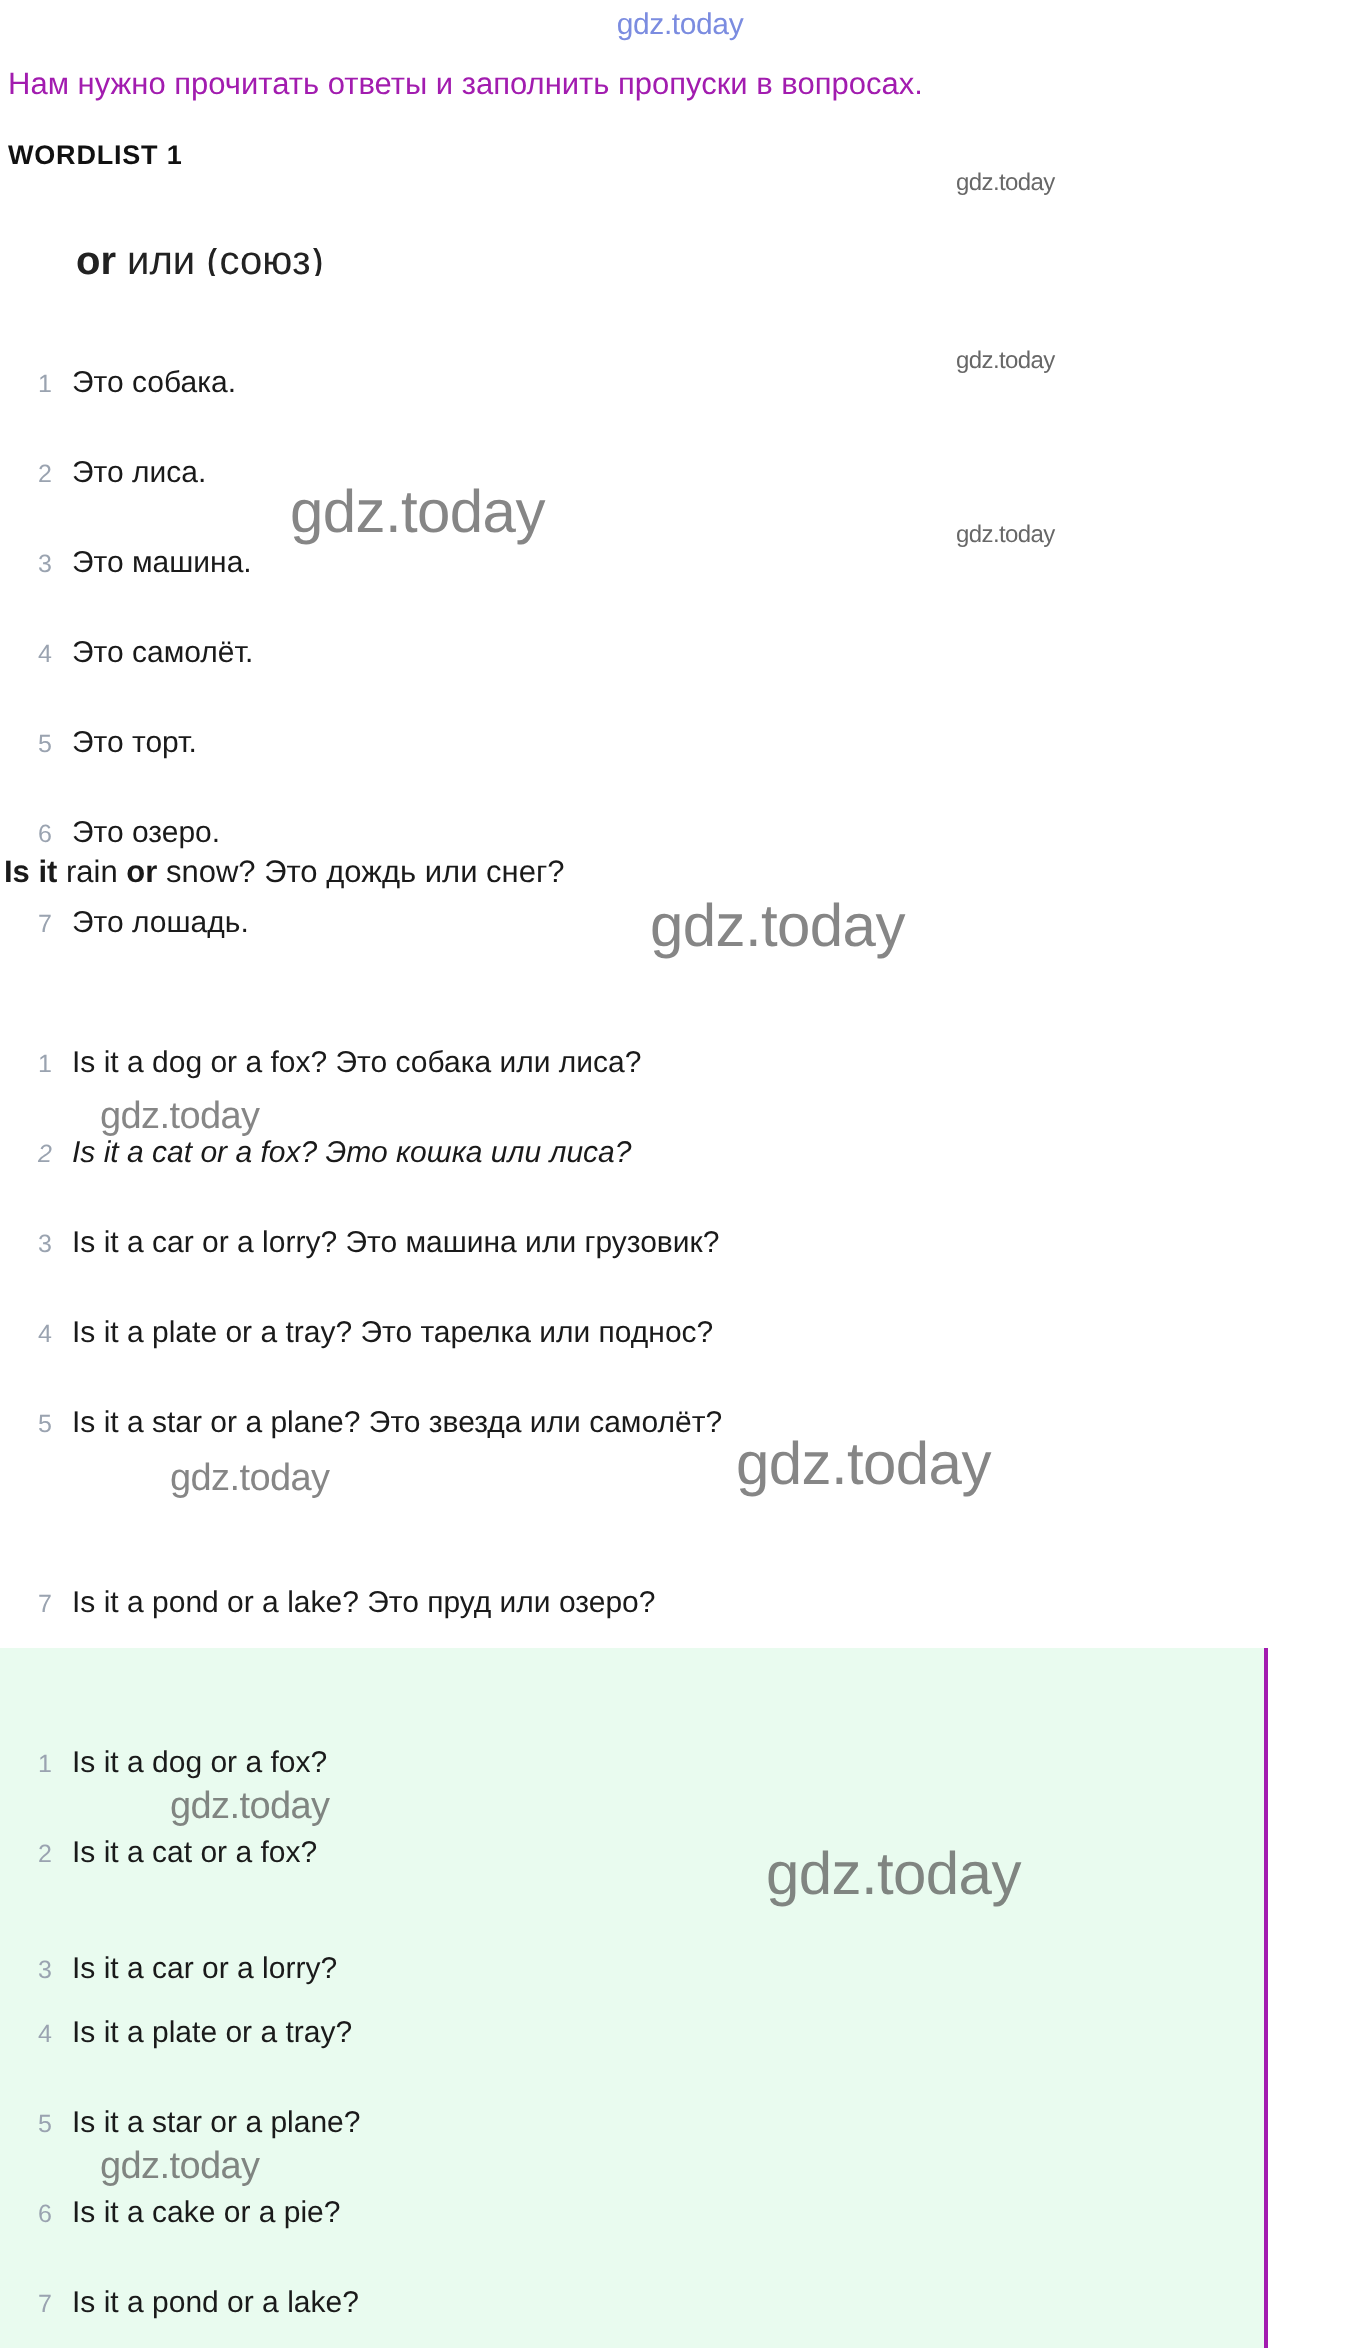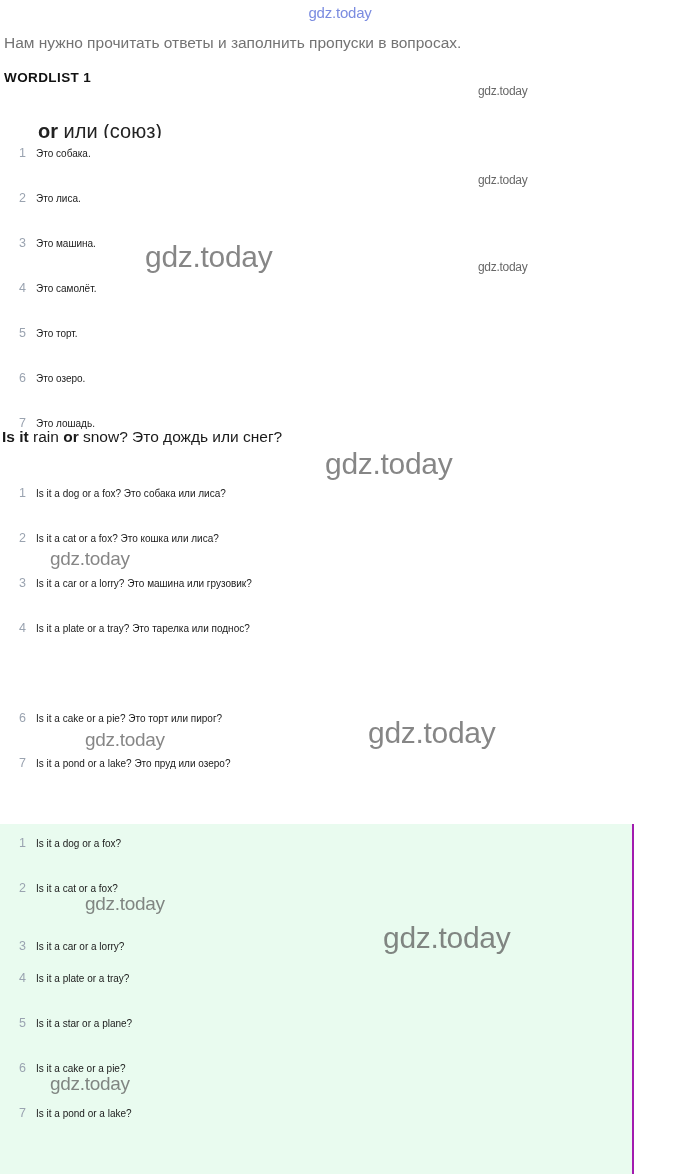--- a/index.html
+++ b/index.html
@@ -28,21 +28,21 @@
     text-align: center;
     font-size: 15px;
     color: #7b8ce0;
     letter-spacing: -0.2px;
   }
   .intro {
     position: absolute;
     top: 34px;
     left: 4px;
     font-size: 15.5px;
-    color: #737373;
+    color: #a21caf;
   }
   .wordlist-title {
     position: absolute;
     top: 70px;
     left: 4px;
     font-size: 13.5px;
     font-weight: bold;
     letter-spacing: 0.4px;
     color: #111;
   }
@@ -71,21 +71,22 @@
     display: inline-block;
     width: 22px;
     text-align: right;
     color: #9aa3b0;
     font-size: 12.5px;
     vertical-align: baseline;
   }
   .txt {
     display: inline-block;
     margin-left: 10px;
-    font-size: 10px;
+    font-size: 15px;
+    margin-top: 40px;
   }
   .example {
     position: absolute;
     left: 2px;
     font-size: 15.5px;
     color: #1a1a1a;
   }
   .example b { font-weight: bold; }
   .answers-block {
     position: absolute;
@@ -147,31 +148,31 @@
     <span class="num">7</span><span class="txt">Это лошадь.</span>
   </div>
 
   <div class="example" style="top:428px;">
     <b>Is it</b><span> rain </span><b>or</b><span> snow? Это дождь или снег?</span>
   </div>
 
   <div class="item" style="top:483px;">
     <span class="num">1</span><span class="txt">Is it a dog or a fox? Это собака или лиса?</span>
   </div>
-  <div class="item" style="top:528px;">
+  <div class="item" style="top:528px;font-style:italic;">
     <span class="num">2</span><span class="txt">Is it a cat or a fox? Это кошка или лиса?</span>
   </div>
   <div class="item" style="top:573px;">
     <span class="num">3</span><span class="txt">Is it a car or a lorry? Это машина или грузовик?</span>
   </div>
   <div class="item" style="top:618px;">
     <span class="num">4</span><span class="txt">Is it a plate or a tray? Это тарелка или поднос?</span>
   </div>
-  <div class="item" style="top:708px;">
-    <span class="num">6</span><span class="txt">Is it a cake or a pie? Это торт или пирог?</span>
+  <div class="item" style="top:663px;">
+    <span class="num">5</span><span class="txt">Is it a star or a plane? Это звезда или самолёт?</span>
   </div>
   <div class="item" style="top:753px;">
     <span class="num">7</span><span class="txt">Is it a pond or a lake? Это пруд или озеро?</span>
   </div>
 
   <div class="answers-block">
     <div class="item" style="top:9px;">
       <span class="num">1</span><span class="txt">Is it a dog or a fox?</span>
     </div>
     <div class="item" style="top:54px;">

